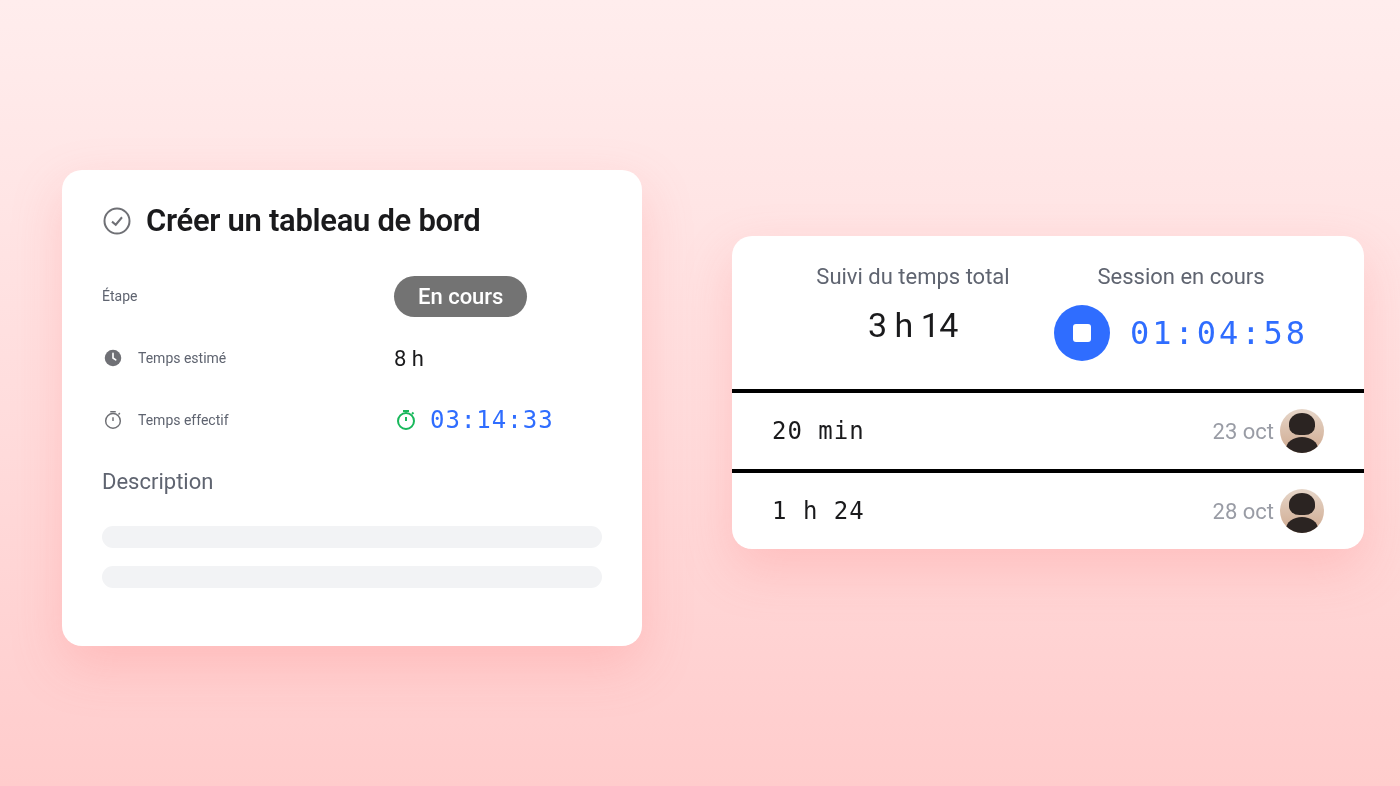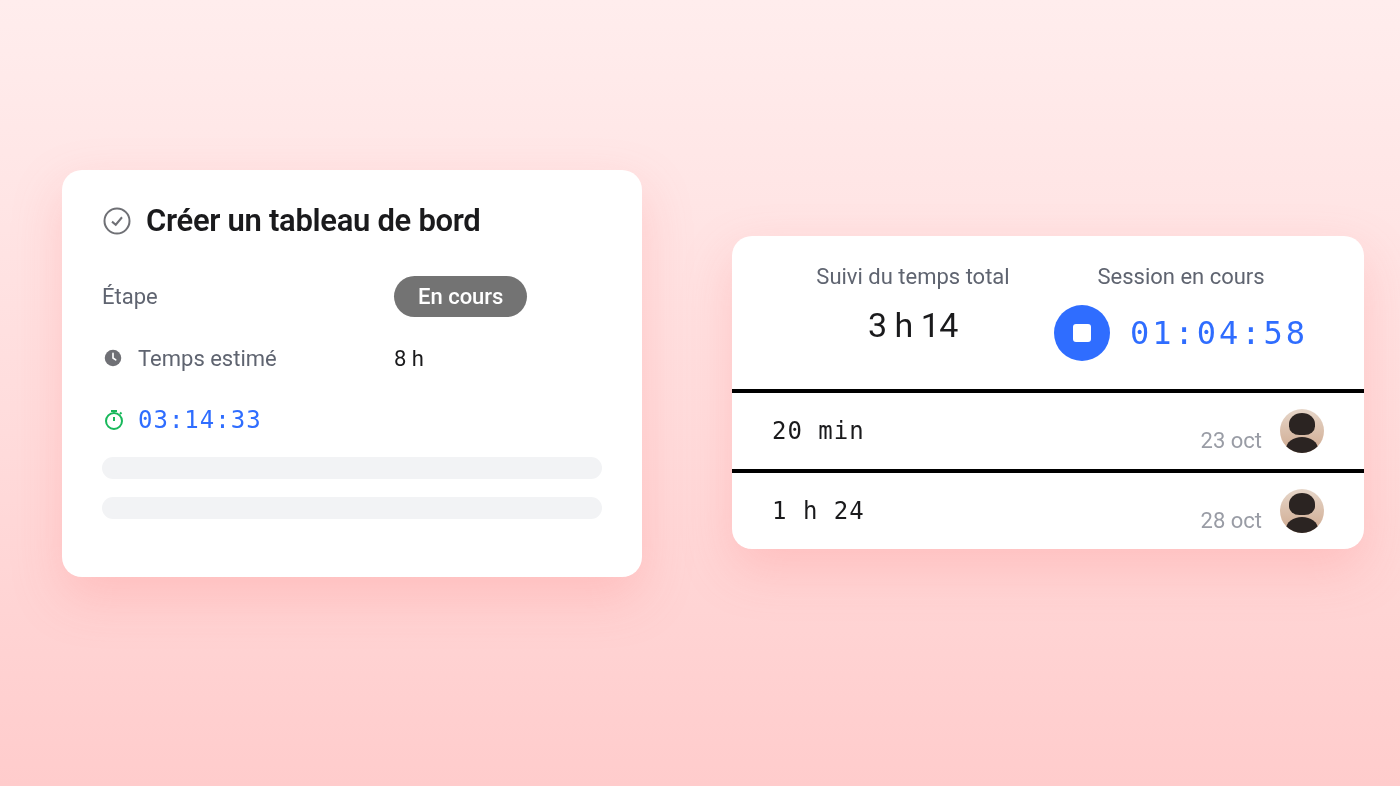--- a/index.html
+++ b/index.html
@@ -47,21 +47,21 @@
     display: flex;
     align-items: center;
     min-height: 50px;
     margin-bottom: 12px;
   }
   .meta-label-cell {
     display: flex;
     align-items: center;
     gap: 14px;
     width: 292px;
-    font-size: 22px;
+    font-size: 14px;
     color: #5f6470;
   }
   .meta-icon {
     width: 22px; height: 22px;
     color: #6f7075;
     flex-shrink: 0;
   }
   .meta-icon.filled { color: #6f7075; }
   .meta-value {
     font-size: 22px;
@@ -162,22 +162,22 @@
     border-top: 4px solid #000000;
   }
   .log-duration {
     font-size: 24px;
     font-family: ui-monospace, SFMono-Regular, Menlo, Consolas, monospace;
     color: #1a1a1c;
     letter-spacing: 1px;
   }
   .log-right {
     display: flex;
-    align-items: flex-end;
-    gap: 18px;
+    align-items: center;
+    gap: 6px;
   }
   .log-date {
     font-size: 22px;
     color: #999ca5;
   }
   .avatar {
     width: 44px; height: 44px;
     border-radius: 50%;
     background: linear-gradient(180deg, #e6d6c9 0%, #cfa98f 100%);
     flex-shrink: 0;
@@ -238,33 +238,45 @@
           <circle cx="12" cy="12" r="9"></circle>
           <path d="M12 7 V12 L15 14" stroke="#fff" stroke-width="1.8" fill="none" stroke-linecap="round"></path>
         </svg>
       </span>
       <span>Temps estimé</span>
     </div>
     <div class="meta-value">8 h</div>
   </div>
 
   <div class="meta-row">
+    <div class="meta-label-cell">
+      <span class="meta-icon">
+        <svg viewBox="0 0 24 24" fill="none" stroke="currentColor" stroke-width="1.6">
+          <circle cx="12" cy="13" r="8"></circle>
+          <path d="M12 9 V13"></path>
+          <path d="M9 3 H15"></path>
+          <path d="M18 6 L19.5 4.5"></path>
+        </svg>
+      </span>
+      <span>Temps effectif</span>
+    </div>
     <div class="meta-value">
       <span class="timer-icon-green">
         <svg viewBox="0 0 24 24" fill="none" stroke="currentColor" stroke-width="2">
           <circle cx="12" cy="13" r="8"></circle>
           <path d="M12 9 V13"></path>
           <path d="M9 3 H15"></path>
           <path d="M18 6 L19.5 4.5"></path>
         </svg>
       </span>
       <span class="mono blue-text" style="font-size:24px;">03:14:33</span>
     </div>
   </div>
 
+  <div class="desc-label">Description</div>
   <div class="placeholder-bar"></div>
   <div class="placeholder-bar"></div>
 </div>
 
 <div class="card time-card">
   <div class="time-top">
     <div class="time-col left">
       <div class="time-label">Suivi du temps total</div>
       <div class="time-big">3 h 14</div>
     </div>

